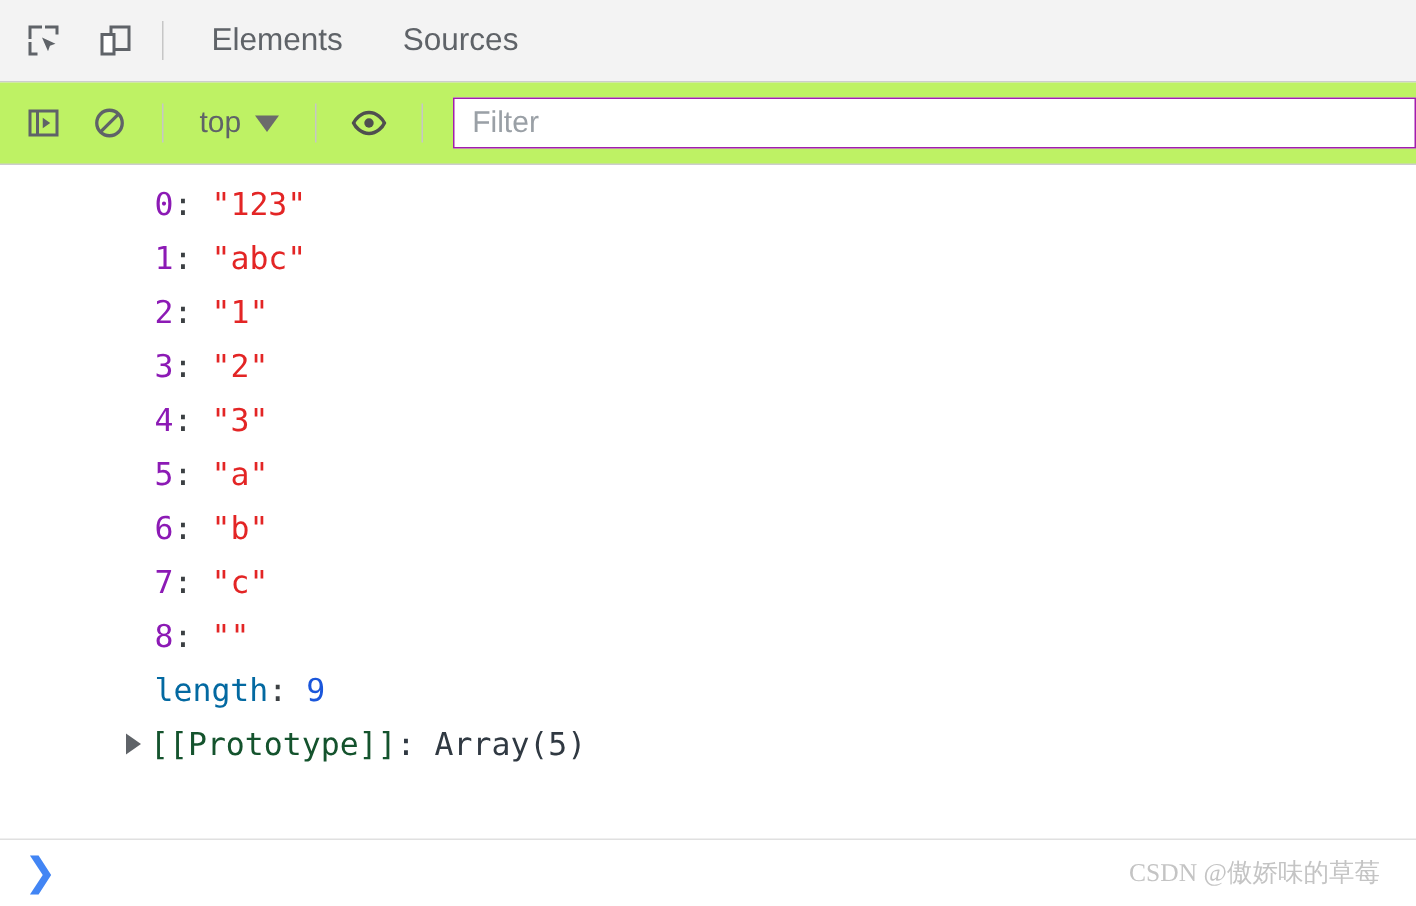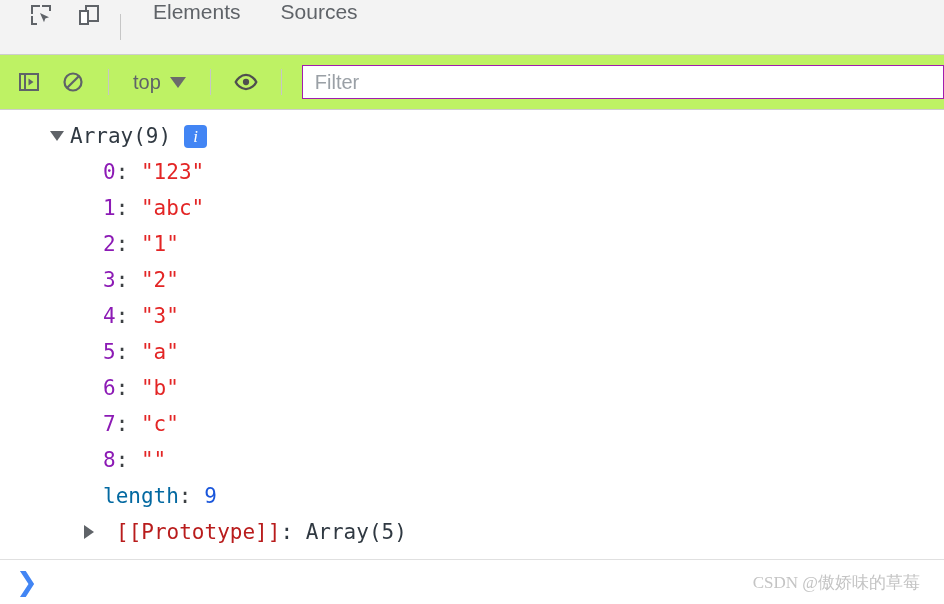--- a/index.html
+++ b/index.html
@@ -13,23 +13,22 @@
     font-family: "Liberation Sans", sans-serif;
     overflow: hidden;
   }
 
   
   .tabbar {
     height: 55px;
     background: #f3f3f3;
     border-bottom: 1px solid #cdcdcd;
     display: flex;
-    align-items: flex-start;
-    box-sizing: border-box;
-    padding-left: 12px;
+    align-items: center;
+    box-sizing: border-box;
   }
   .tb-icons {
     display: flex;
     align-items: center;
     padding: 0 10px 0 14px;
     gap: 18px;
   }
   .tb-icon {
     width: 30px;
     height: 30px;
@@ -200,22 +199,22 @@
   }
   .proto-arrow {
     width: 22px;
     display: flex;
     align-items: center;
     justify-content: center;
     margin-left: 78px;
     cursor: pointer;
   }
   .proto-text {
-    color: #b91c1c;
-    margin-left: 16px;
+    color: #14532d;
+    margin-left: 0;
   }
   .proto-val {
     color: #303942;
   }
 
   
   .prompt {
     height: 44px;
     border-top: 1px solid #e0e0e0;
     background: #ffffff;
@@ -302,27 +301,20 @@
   </div>
   <div class="vsep"></div>
   <div class="filter-input">
     <span>Filter</span>
   </div>
 </div>
 
 <div class="console">
   <div class="log-area">
 
-    <div class="row">
-      <span class="arrow-cell">
-        <span class="tri-down"></span>
-      </span>
-      <span class="arr-title">Array(9)</span>
-      <span class="info-badge">i</span>
-    </div>
 
     <div class="row prop-row">
       <span class="key">0</span><span class="colon">:</span>
       <span>&nbsp;</span>
       <span class="str">"123"</span>
     </div>
     <div class="row prop-row">
       <span class="key">1</span><span class="colon">:</span>
       <span>&nbsp;</span>
       <span class="str">"abc"</span>

